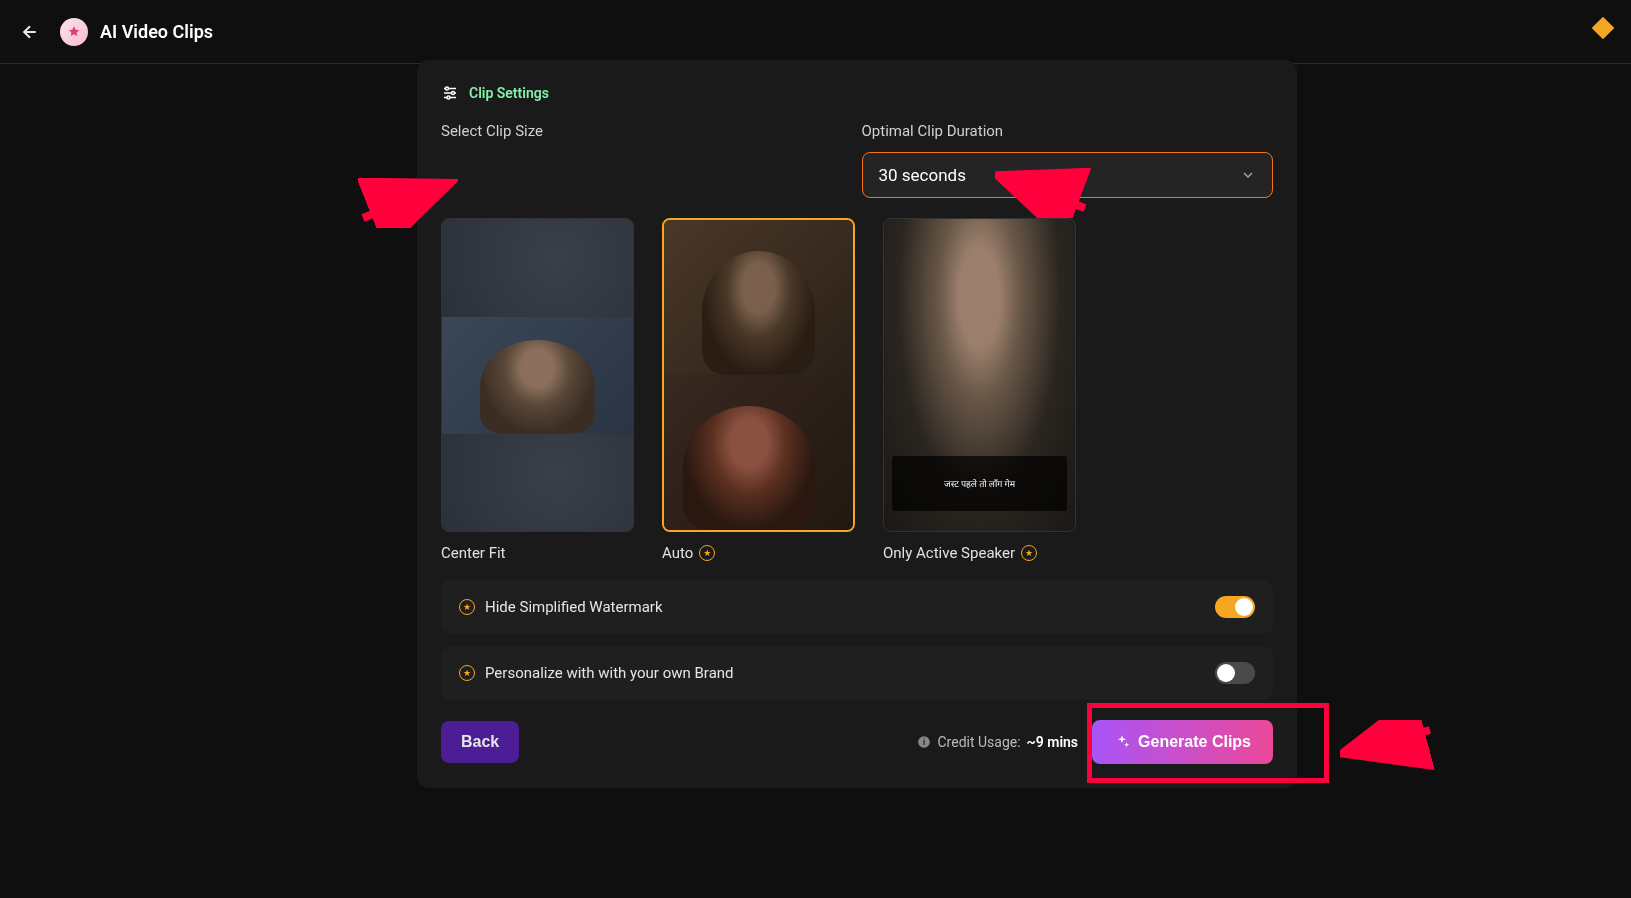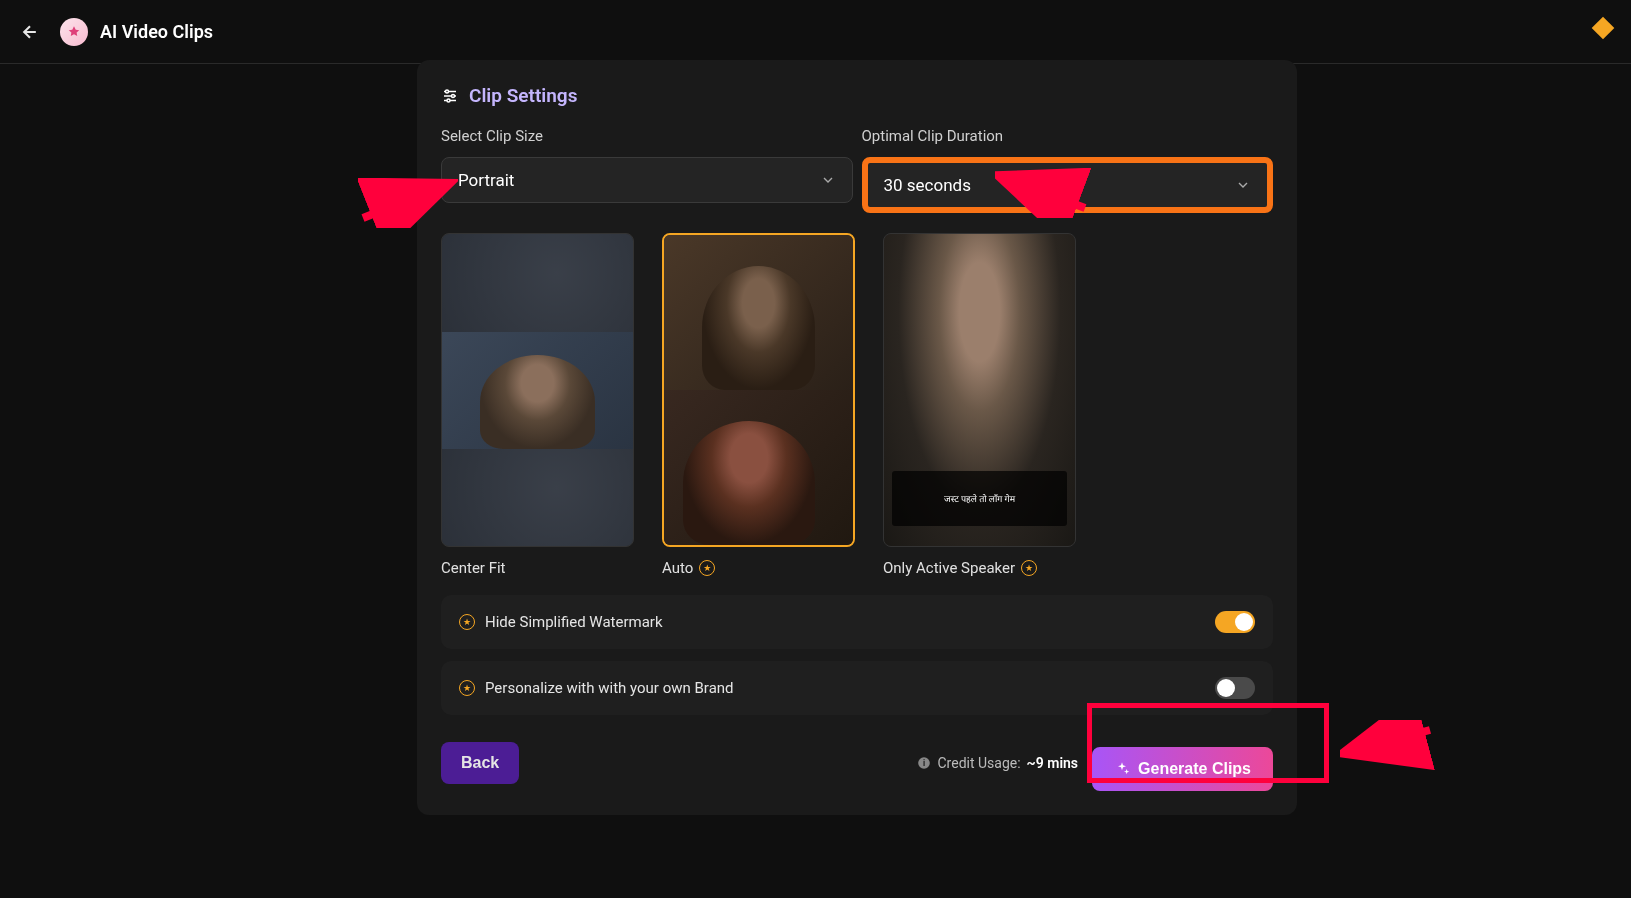--- a/index.html
+++ b/index.html
@@ -63,23 +63,23 @@
     border-radius: 12px;
     padding: 24px;
   }
   .section-header {
     display: flex;
     align-items: center;
     gap: 10px;
     margin-bottom: 20px;
   }
   .section-title {
-    font-size: 19px;
+    font-size: 14px;
     font-weight: 600;
-    color: #c4b5fd;
+    color: #86efac;
   }
   .row {
     display: flex;
     gap: 9px;
     margin-bottom: 20px;
   }
   .field-group { flex: 1; }
   .field-label {
     font-size: 15px;
     color: #d0d0d0;
@@ -92,21 +92,21 @@
     border-radius: 8px;
     padding: 12px 16px;
     display: flex;
     align-items: center;
     justify-content: space-between;
     cursor: pointer;
     font-size: 17px;
     color: #fff;
   }
   .select-box.highlight {
-    border: 6px solid #f97316;
+    border: 1px solid #f97316;
   }
   .chevron {
     color: #aaa;
   }
   .layout-row {
     display: flex;
     gap: 28px;
     margin-bottom: 18px;
   }
   .layout-card {
@@ -273,21 +273,20 @@
     border: none;
     color: #fff;
     padding: 13px 22px;
     border-radius: 8px;
     font-size: 16px;
     font-weight: 600;
     cursor: pointer;
     display: flex;
     align-items: center;
     gap: 8px;
-    margin-top: 12px;
   }
   
   .arrow {
     position: absolute;
     pointer-events: none;
   }
   .arrow svg { display: block; }
   .red-box {
     position: absolute;
     border: 5px solid #ff003c;
@@ -321,26 +320,20 @@
         <circle cx="8" cy="6" r="2" fill="#1a1a1a"></circle>
         <circle cx="16" cy="12" r="2" fill="#1a1a1a"></circle>
         <circle cx="10" cy="18" r="2" fill="#1a1a1a"></circle>
       </svg>
     <span class="section-title">Clip Settings</span>
   </div>
 
   <div class="row">
     <div class="field-group">
       <span class="field-label">Select Clip Size</span>
-      <div class="select-box">
-        <span>Portrait</span>
-        <svg class="chevron" width="16" height="16" viewBox="0 0 24 24" fill="none" stroke="currentColor" stroke-width="2">
-            <polyline points="6 9 12 15 18 9"></polyline>
-          </svg>
-      </div>
     </div>
     <div class="field-group">
       <span class="field-label">Optimal Clip Duration</span>
       <div class="select-box highlight">
         <span>30 seconds</span>
         <svg class="chevron" width="16" height="16" viewBox="0 0 24 24" fill="none" stroke="currentColor" stroke-width="2">
             <polyline points="6 9 12 15 18 9"></polyline>
           </svg>
       </div>
     </div>

